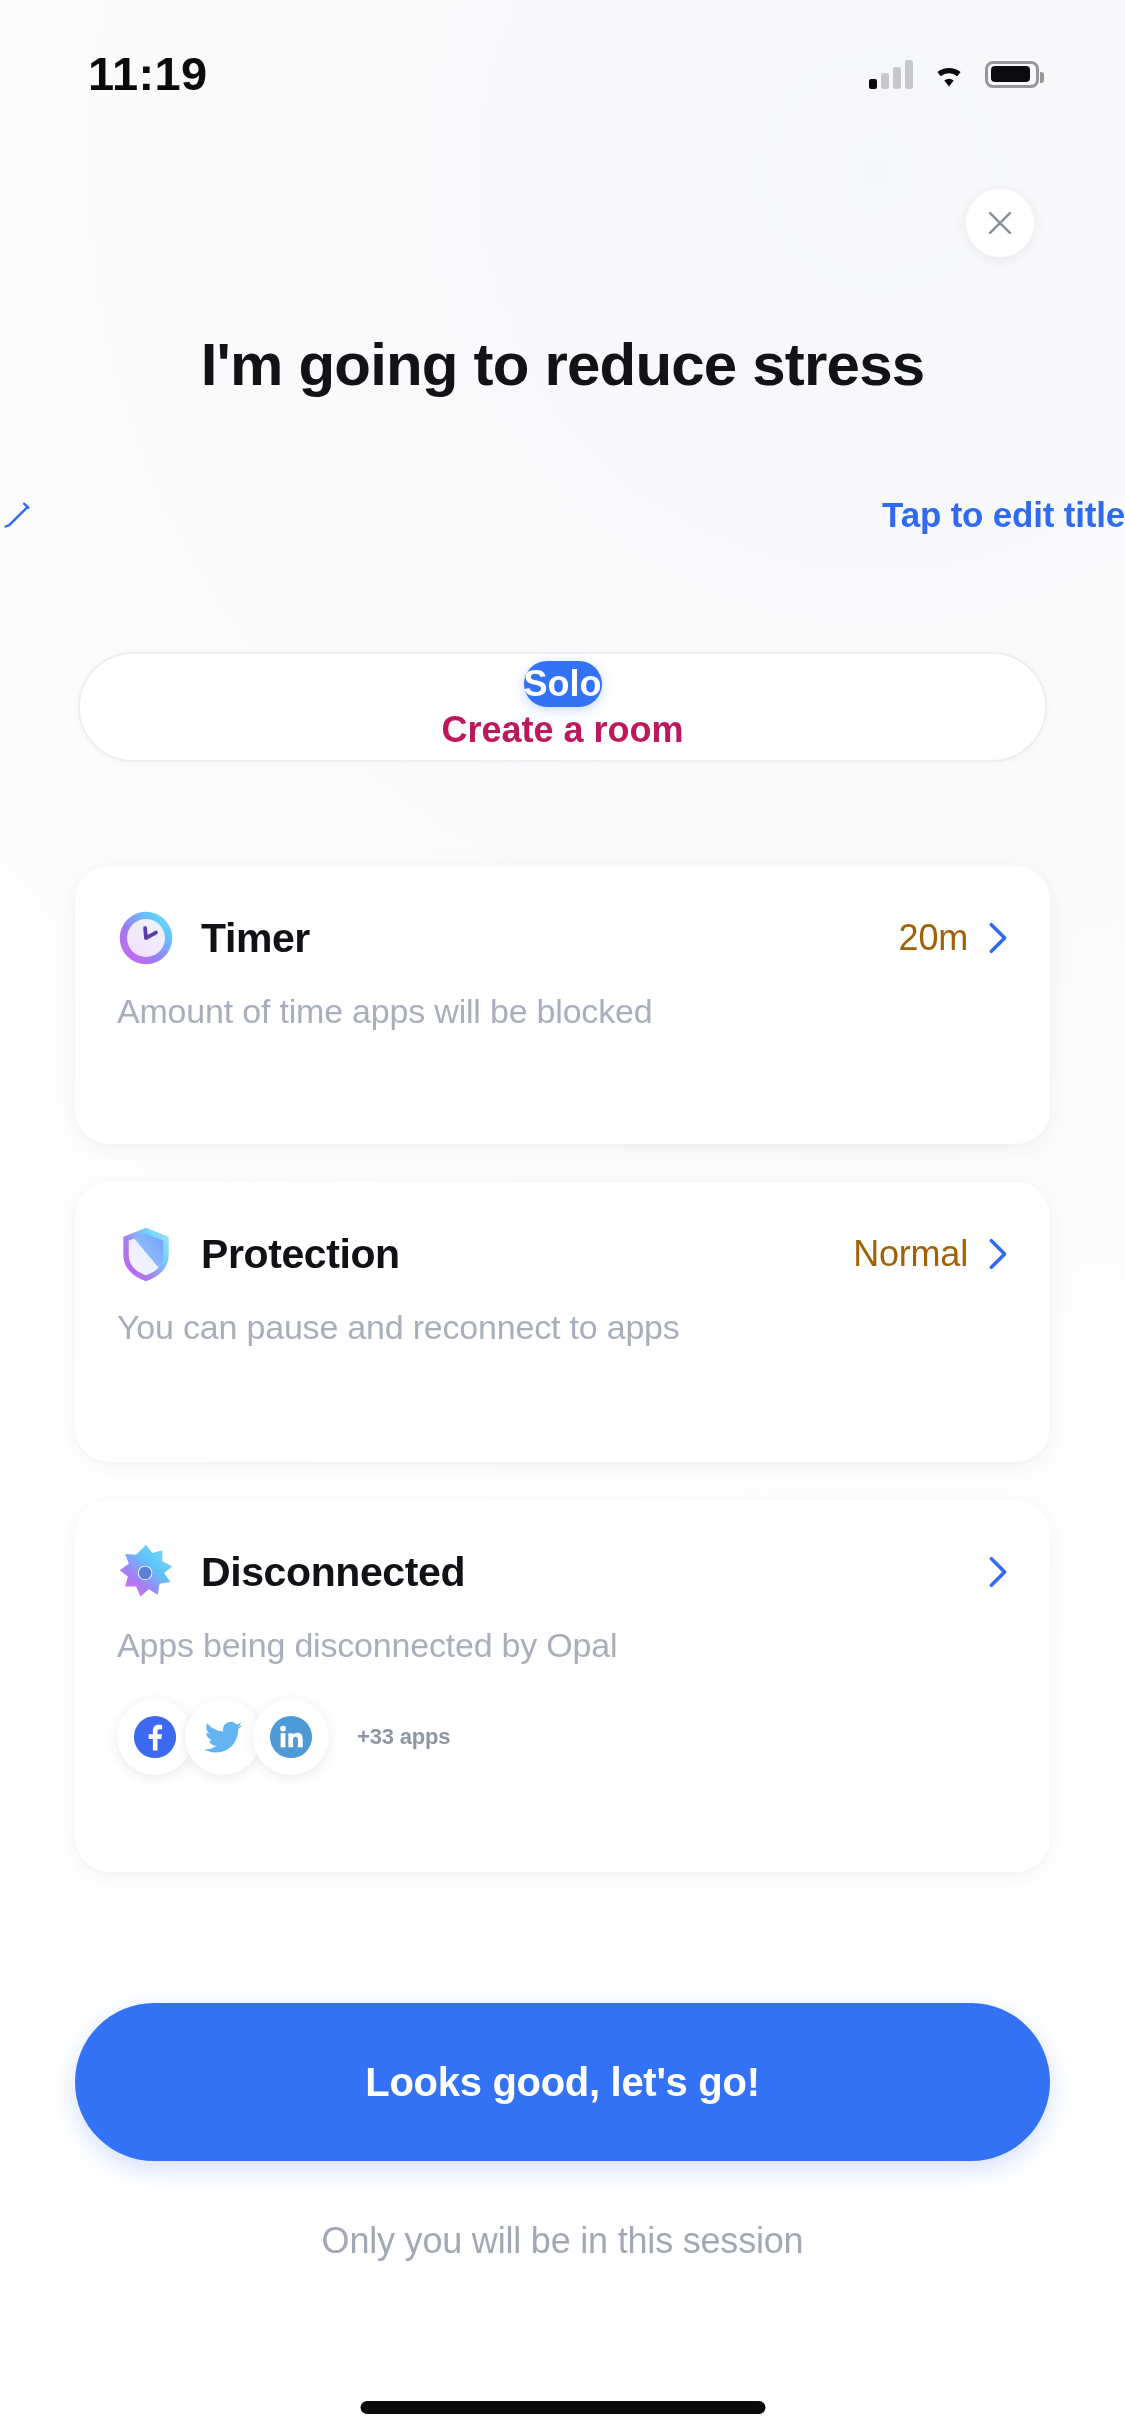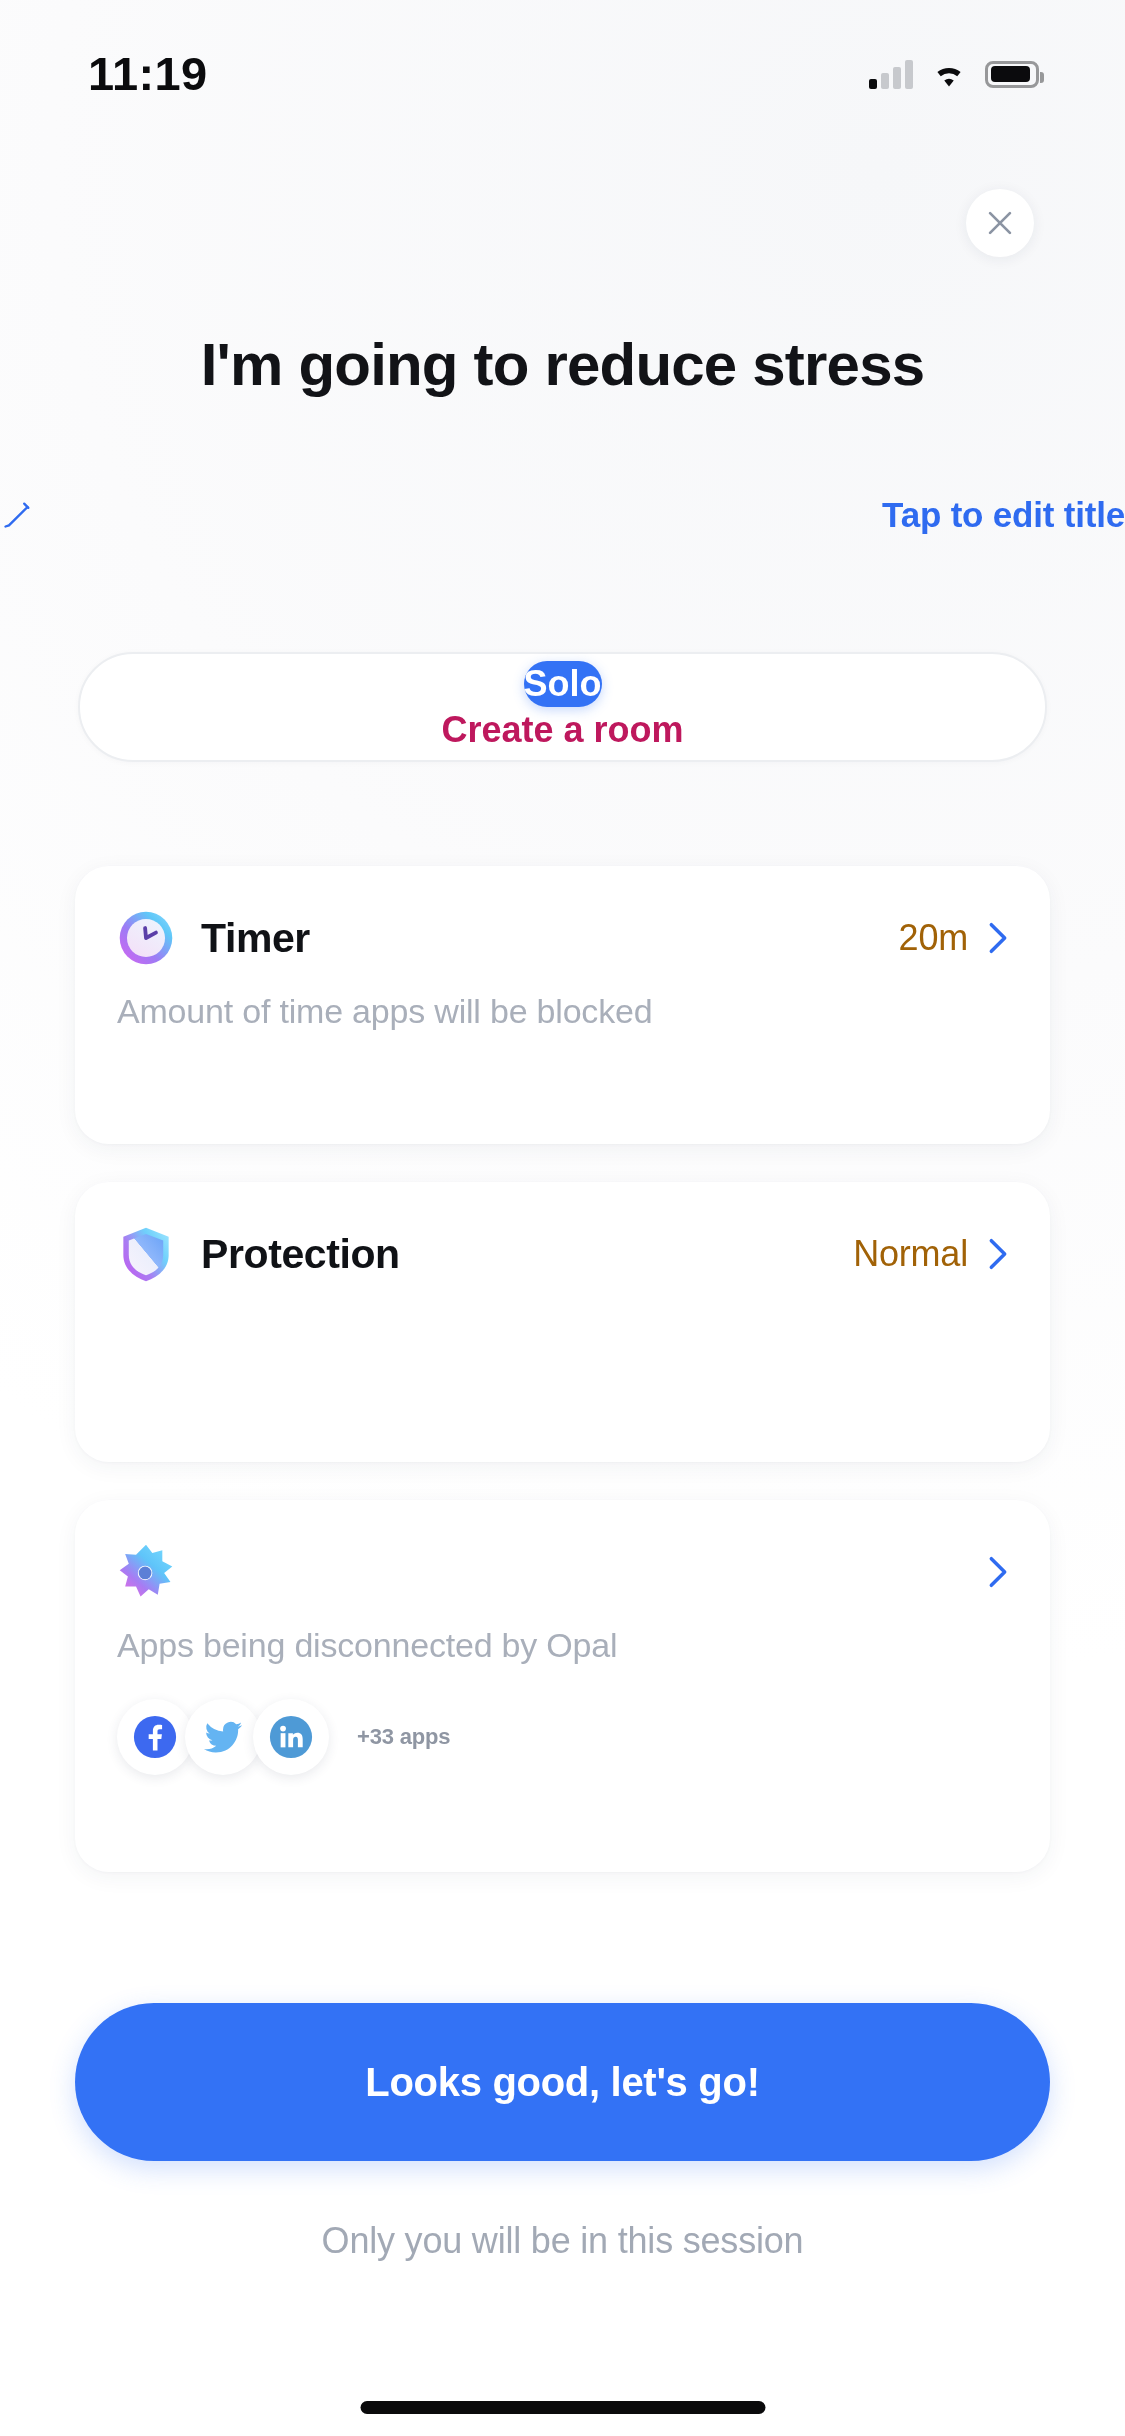--- a/index.html
+++ b/index.html
@@ -245,37 +245,39 @@
         <path d="M32 3 L57 13 L57 33 C57 48 45 58 32 62 C19 58 7 48 7 33 L7 13 Z" fill="url(#gShield)"></path>
         <path d="M32 10 L51 17 L51 33 C51 45 42 52 32 55.5 C22 52 13 45 13 33 L13 17 Z" fill="url(#gShieldIn)"></path>
       </svg>
       <div class="card-title">Protection</div>
       <div class="card-spacer"></div>
       <div class="card-value">Normal</div>
       <svg class="chev" viewBox="0 0 12 20">
         <path d="M2 2 L10 10 L2 18" stroke="#2f6bf0" stroke-width="2.1" stroke-linecap="round" stroke-linejoin="round" fill="none"></path>
       </svg>
     </div>
+    <div class="card-sub">You can pause and reconnect to apps</div>
   </div>
 
   <div class="card" id="card-disconnect">
     <div class="card-head">
       <svg class="card-icon" viewBox="0 0 64 64">
         <defs>
           <linearGradient id="gGear" x1="0.05" y1="1" x2="0.95" y2="0">
             <stop offset="0%" stop-color="#ef6ae0"></stop>
               <stop offset="30%" stop-color="#a87bf3"></stop>
             <stop offset="62%" stop-color="#5fc4f9"></stop>
               <stop offset="100%" stop-color="#79dcff"></stop>
           </linearGradient>
         </defs>
         <path d="M32 2 L39 11 L50 8 L50 20 L61 26 L52 33 L59 43 L47 45 L45 57 L35 51 L26 59 L21 48 L9 48 L12 37 L3 30 L13 23 L9 12 L21 13 Z" fill="url(#gGear)" stroke="none"></path>
         <circle cx="31" cy="33" r="8" fill="#ffffff"></circle>
         <circle cx="31" cy="33" r="7" fill="#5c7fd6"></circle>
       </svg>
+      <div class="card-title">Disconnected</div>
       <div class="card-spacer"></div>
       <svg class="chev" viewBox="0 0 12 20">
         <path d="M2 2 L10 10 L2 18" stroke="#2f6bf0" stroke-width="2.1" stroke-linecap="round" stroke-linejoin="round" fill="none"></path>
       </svg>
     </div>
     <div class="card-sub">Apps being disconnected by Opal</div>
 
     <div class="apps-row">
       <div class="app-bubble">
         <svg width="46" height="46" viewBox="0 0 24 24">

